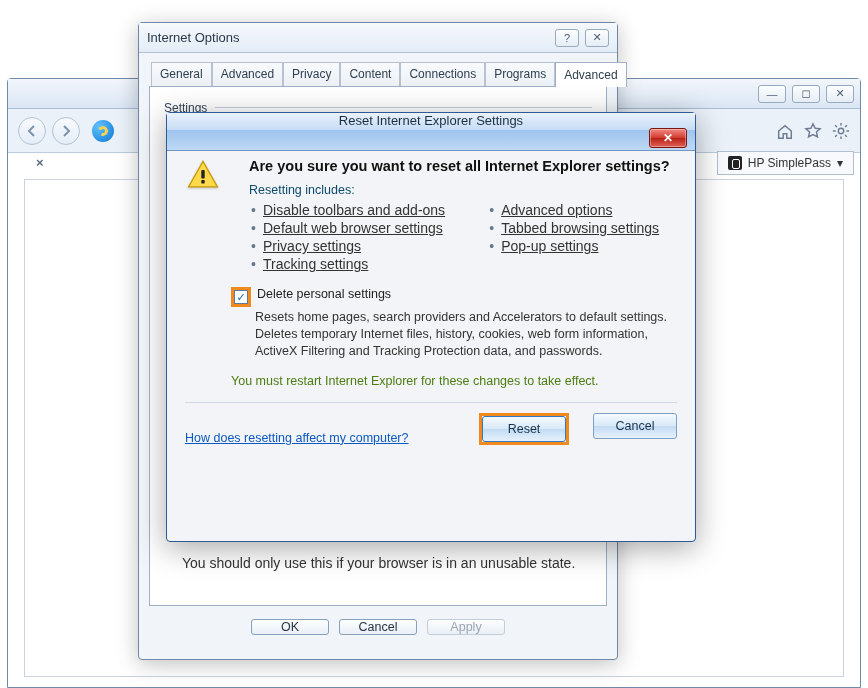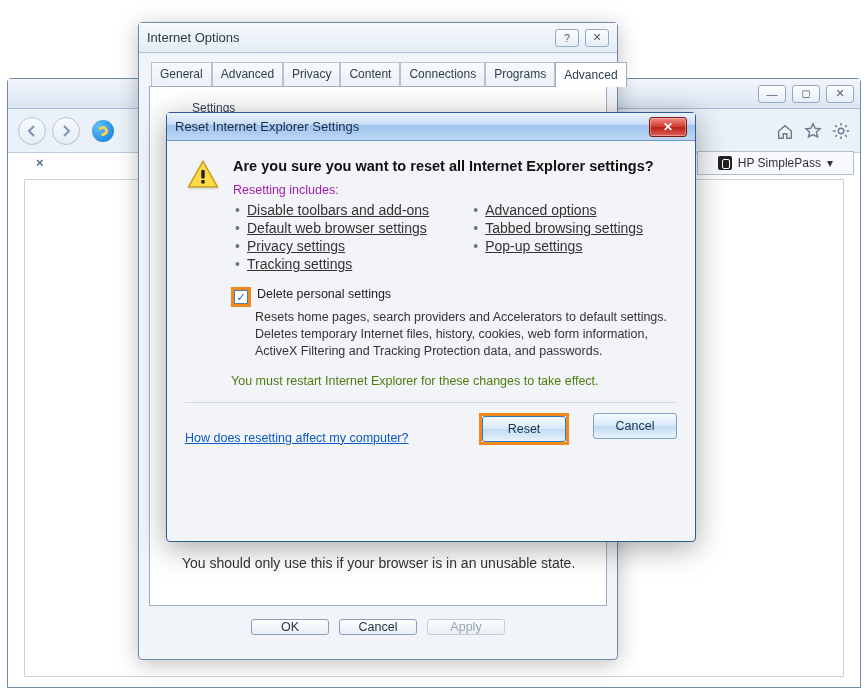--- a/index.html
+++ b/index.html
@@ -67,21 +67,21 @@
   .ie-logo::before{
     content:""; position:absolute; inset:6px;
     border:3px solid #fbd154; border-radius:50%;
     border-left-color:transparent; transform:rotate(-20deg);
   }
   .toolbar-right-icons{
     margin-left:auto; display:flex; gap:10px; color:#6d7c8f;
   }
   .simplepass-bar{
     position:absolute; right:6px; top:72px;
-    height:24px; padding:0 20px;
+    height:24px; padding:0 10px;
     border:1px solid #b0bfce; background:#f7f9fc;
     display:flex;align-items:center;gap:6px; font-size:12px;
     color:#333;
   }
   .simplepass-icon{
     width:14px;height:14px;background:#222;border-radius:2px;
     position:relative;
   }
   .simplepass-icon::after{content:"";position:absolute;left:4px;top:3px;width:6px;height:8px;border:1.5px solid #fff;border-radius:2px;}
   .browser-tab-x{
@@ -166,48 +166,48 @@
     position:absolute;
     left:166px; top:112px;
     width:530px; height:430px;
     background:#f2f4f7;
     border:1px solid #2e5a96;
     border-radius:4px;
     box-shadow:0 6px 30px rgba(0,0,0,.35);
     z-index:10;
   }
   .reset-title{
-    height:28px;
+    height:38px;
     background:linear-gradient(#eaf2fb,#c6dcf5 45%,#9dc4ee 46%,#bed8f3);
     border-bottom:1px solid #6f95c5;
     display:flex; align-items:center; padding:0 8px;
-    color:#1b2d44; font-size:13px;
+    color:#1b2d44; font-size:13px;flex-direction:column;
   }
   .reset-title .right{margin-left:auto;}
   .close-btn{
     width:38px;height:20px;border-radius:3px;
     background:linear-gradient(#f08a84,#d33c2f 48%,#b82217 52%,#e06056);
     border:1px solid #7d1610;
     display:flex;align-items:center;justify-content:center;
     color:#fff;font-weight:bold;font-size:12px;
     box-shadow:inset 0 0 0 1px rgba(255,255,255,.35);
   }
   .reset-body{
     position:absolute; inset:30px 0 0 0;
     padding:14px 18px 14px 18px;
     display:flex; flex-direction:column;
   }
-  .reset-top{display:flex; gap:12px;}
+  .reset-top{display:flex; gap:28px;}
   .warn-icon{
     width:36px;height:36px; flex:0 0 auto;
     display:flex;align-items:center;justify-content:center;
   }
   .warn-icon svg{filter:drop-shadow(0 1px 1px rgba(0,0,0,.2));}
   .heading{font-weight:bold; font-size:14.5px;line-height:1.25;color:#111;}
-  .sub{margin-top:8px;font-size:12.5px;color:#a21caf;}
+  .sub{margin-top:8px;font-size:12.5px;color:#0c4a6e;}
   .incl-cols{display:flex; gap:42px; margin-top:4px;}
   ul.inc{list-style:none;margin:0;padding:0;}
   ul.inc li{position:relative;padding:1px 0 1px 14px;font-size:14px;color:#333;text-decoration:underline;}
   ul.inc li::before{content:"•";position:absolute;left:2px;color:#66788b;}
   .chk-row{display:flex;align-items:flex-start;gap:6px;margin-top:14px;margin-left:46px;}
   .chk-outline{border:3px solid #f08a1f;padding:0;display:inline-flex;}
   .chk{width:14px;height:14px;border:1px solid #5a7aa0;background:#fff;display:flex;align-items:center;justify-content:center;font-size:11px;color:#1267c1;}
   .chk-label{font-size:12.5px;color:#222;}
   .chk-desc{margin-left:70px;margin-top:2px;font-size:12.5px;color:#333;line-height:1.35;max-width:420px;}
   .restart-note{margin-top:14px;margin-left:46px;font-size:12.5px;color:#4d7c0f;}
@@ -286,21 +286,21 @@
     <div class="tabs">
       <div class="tab">General</div>
       <div class="tab">Advanced</div>
       <div class="tab">Privacy</div>
       <div class="tab">Content</div>
       <div class="tab">Connections</div>
       <div class="tab">Programs</div>
       <div class="tab active">Advanced</div>
     </div>
     <div class="tab-panel">
-      <div style="display:flex;align-items:flex-end;margin-left:28px;">
+      <div style="display:flex;align-items:flex-start;">
         <span class="settings-group-label">Settings</span>
         <span class="settings-hr" style="flex:1;margin-left:8px;"></span>
       </div>
       <div class="unusable-note">You should only use this if your browser is in an unusable state.</div>
     </div>
     <div class="iopts-buttons">
       <div class="win-btn">OK</div>
       <div class="win-btn">Cancel</div>
       <div class="win-btn disabled">Apply</div>
     </div>

